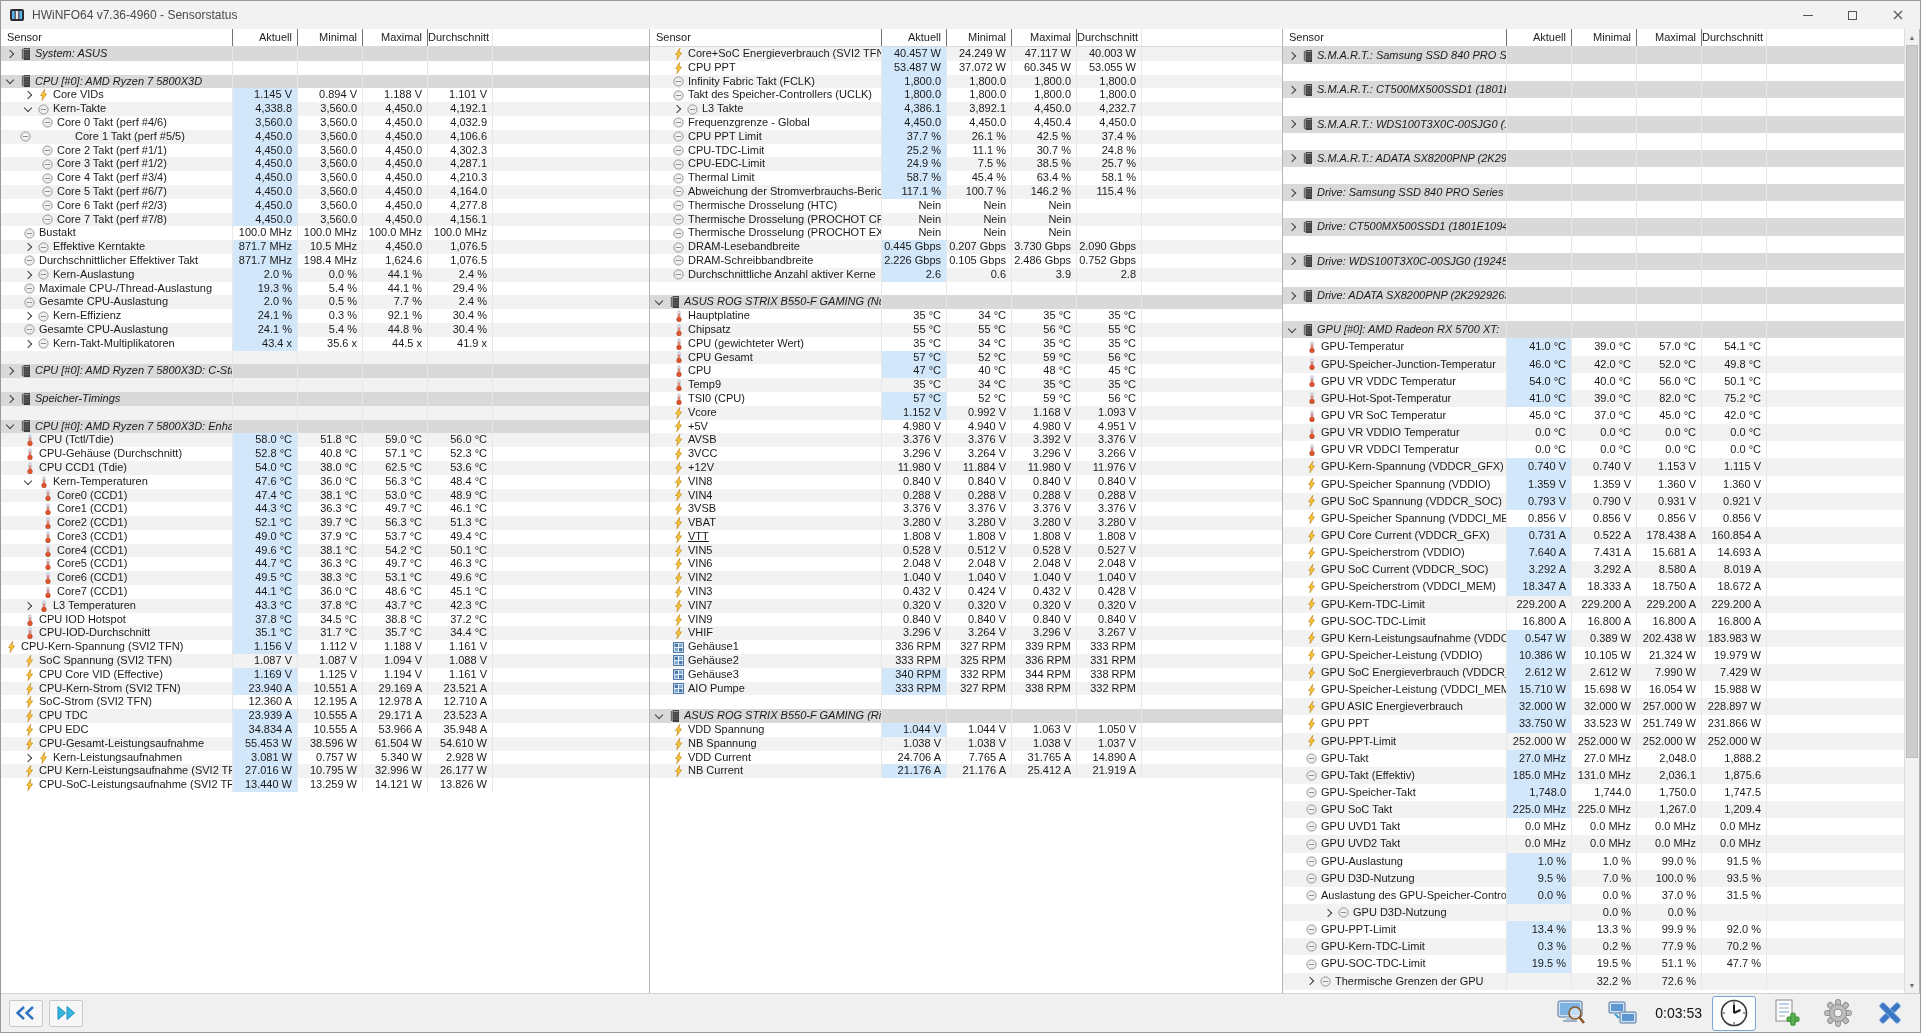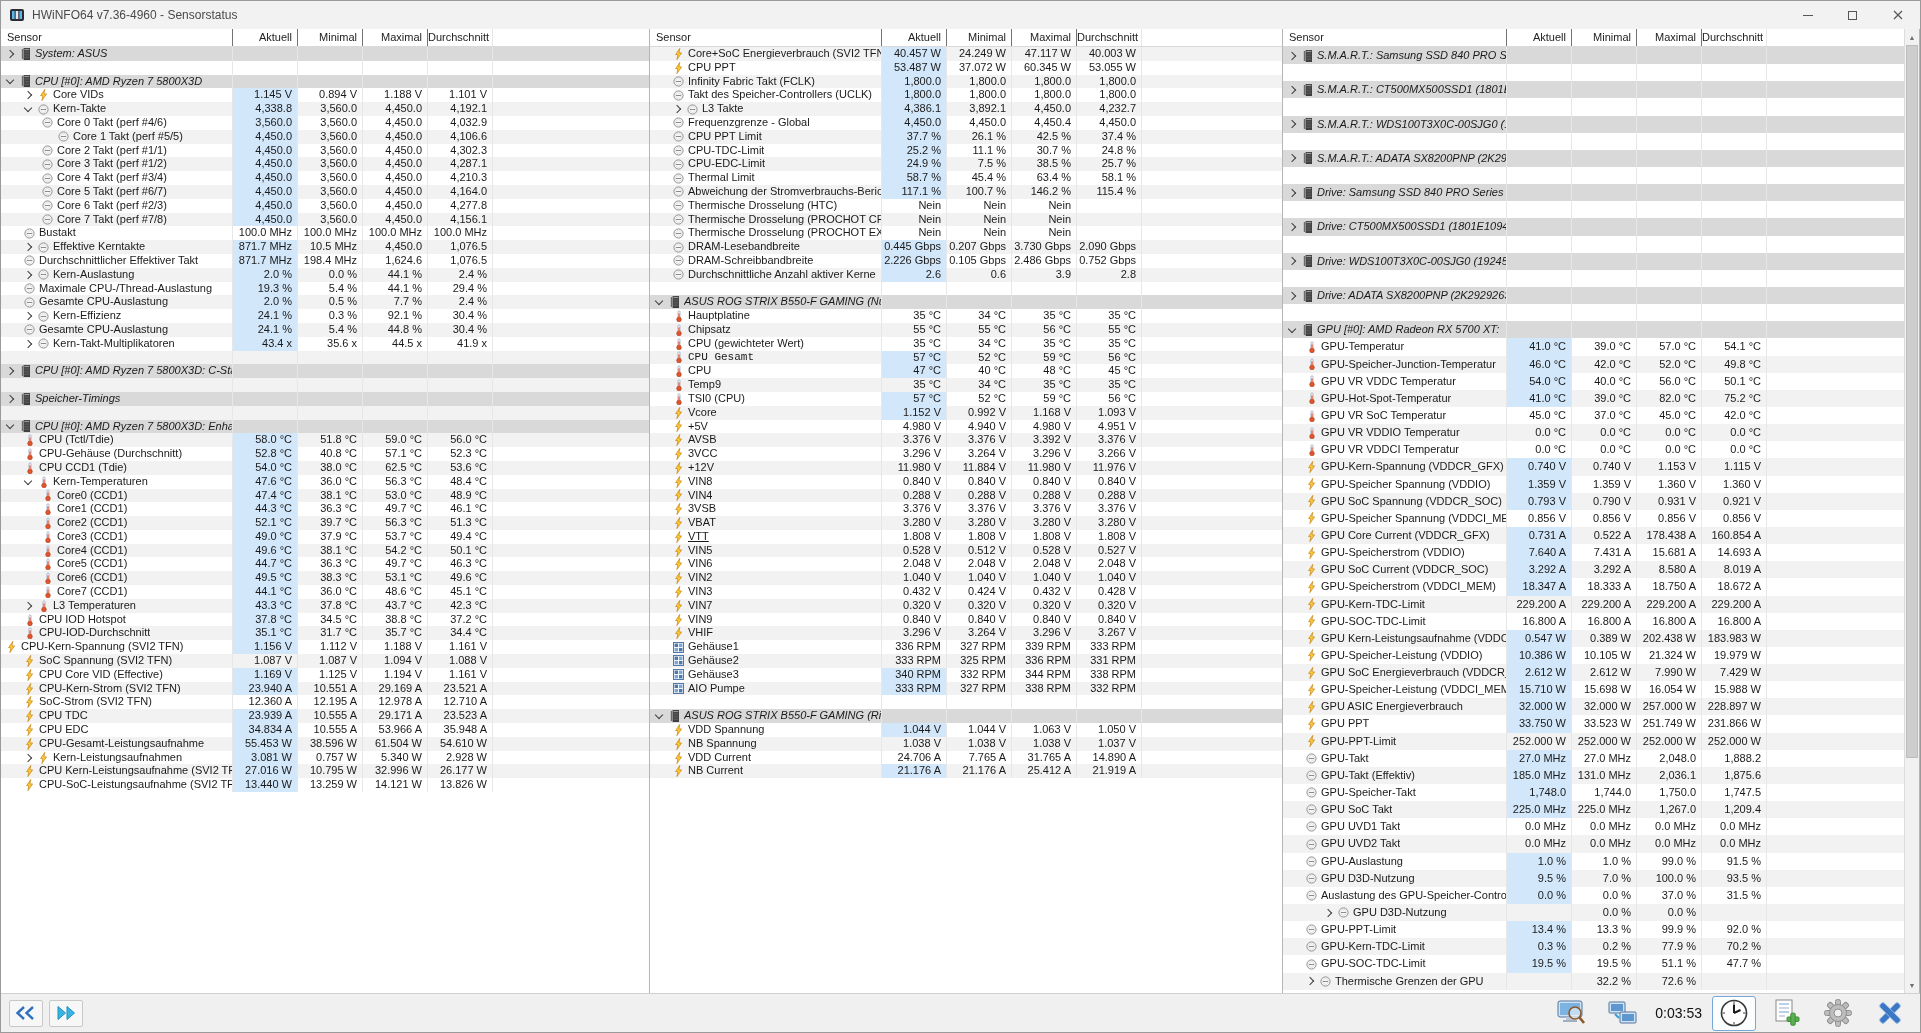--- a/index.html
+++ b/index.html
@@ -199,21 +199,21 @@
               </span>
               <span class="lbl">Core 0 Takt (perf #4/6)</span>
             </div>
             <div class="cell val hl">3,560.0 MHz</div>
             <div class="cell val">3,560.0 MHz</div>
             <div class="cell val">4,450.0 MHz</div>
             <div class="cell val">4,032.9 MHz</div>
             <div class="cell vfiller"></div>
           </div>
           <div class="row shade">
-            <div class="cell sensor" style="padding-left: 56px;">
+            <div class="cell sensor" style="padding-left: 18px; gap: 40px;">
               <span class="icon">
                 <svg width="11" height="11" viewBox="0 0 11 11">
                   <circle cx="5.5" cy="5.5" r="4.6" fill="#fafafa" stroke="#8f8f8f"></circle>
                   <circle cx="5.5" cy="5.5" r="2.9" fill="none" stroke="#d2d2d2" stroke-width="0.7"></circle>
                   <rect x="2.9" y="4.95" width="5.2" height="1.1" rx="0.5" fill="#8a8a8a"></rect>
                 </svg>
               </span>
               <span class="lbl">Core 1 Takt (perf #5/5)</span>
             </div>
             <div class="cell val hl">4,450.0 MHz</div>
@@ -1371,21 +1371,21 @@
               </span>
               <span class="lbl">CPU (gewichteter Wert)</span>
             </div>
             <div class="cell val">35 °C</div>
             <div class="cell val">34 °C</div>
             <div class="cell val">35 °C</div>
             <div class="cell val">35 °C</div>
             <div class="cell vfiller"></div>
           </div>
           <div class="row shade">
-            <div class="cell sensor" style="padding-left: 22px; font-family: Liberation Mono, monospace;">
+            <div class="cell sensor" style="padding-left: 22px;">
               <span class="icon">
                 <svg width="8" height="12" viewBox="0 0 8 12">
                   <rect x="2.9" y="0.8" width="2.2" height="8" rx="1.1" fill="#f3f3fb" stroke="#8d9dbb" stroke-width="0.6"></rect>
                   <circle cx="4" cy="9.5" r="2.3" fill="#e4542a" stroke="#a33413" stroke-width="0.6"></circle>
                   <rect x="3.4" y="3.4" width="1.2" height="5.6" fill="#e4542a"></rect>
                 </svg>
               </span>
               <span class="lbl">CPU Gesamt</span>
             </div>
             <div class="cell val hl">57 °C</div>

